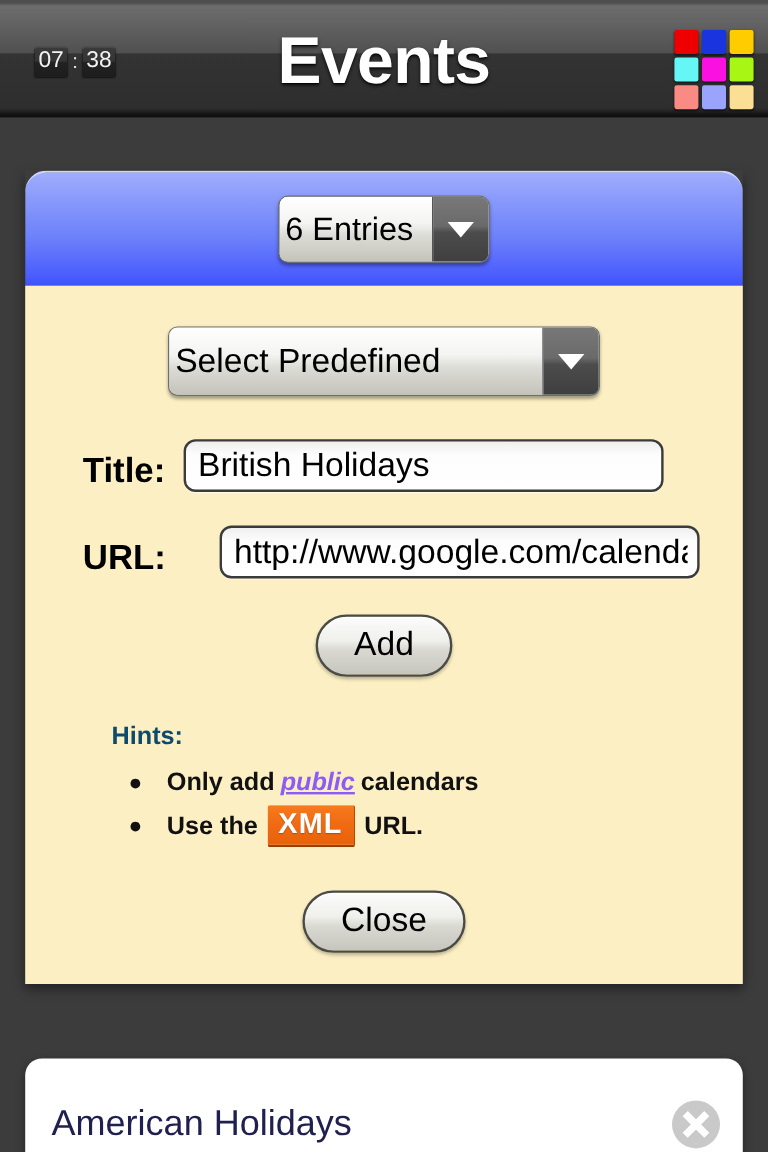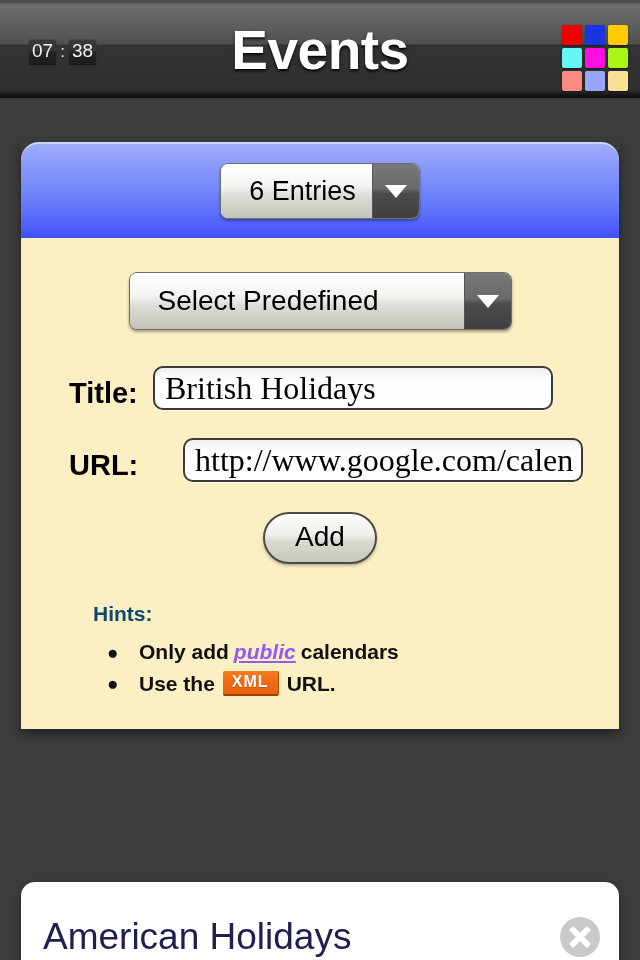--- a/index.html
+++ b/index.html
@@ -139,21 +139,21 @@
     height: 54px;
     border-radius: 8px;
     border: 1px solid #6e6e6e;
     overflow: hidden;
     box-shadow: 0 2px 3px rgba(0,0,0,0.35), inset 0 1px 0 rgba(255,255,255,0.9);
     background: #ddd;
   }
   .select .sel-label {
     display: flex;
     align-items: center;
-    padding: 0 16px 0 28px;
+    padding: 0 16px 0 5px;
     font-size: 27px;
     color: #000;
     background: linear-gradient(to bottom, #ffffff 0%, #f4f4f2 40%, #dcdcd6 60%, #c3c3bb 100%);
     white-space: nowrap;
   }
   .select .sel-arrow {
     width: 46px;
     display: flex;
     align-items: center;
     justify-content: center;
@@ -198,24 +198,24 @@
     flex: none;
   }
   .field-row.url-row .field-label { width: 84px; }
   .text-input {
     width: 400px;
     height: 44px;
     box-sizing: border-box;
     border: 2px solid #3b3b3b;
     border-radius: 10px;
     background: linear-gradient(to bottom, #efefef 0%, #fdfdfd 28%, #ffffff 100%);
-    font-size: 32px;
+    font-size: 28px;
     color: #000;
     padding: 0 8px 0 10px;
-    font-family: Liberation Serif, serif;
+    font-family: Liberation Sans, sans-serif;
     outline: none;
     overflow: hidden;
     white-space: nowrap;
     display: flex;
     align-items: center;
     box-shadow: 0 1px 0 rgba(255,255,255,0.6);
   }
 
   
   .btn-row {
@@ -266,21 +266,21 @@
     font-style: italic;
     font-weight: bold;
     text-decoration: underline;
     margin: 0 5px;
     cursor: pointer;
   }
   .xml-badge {
     display: inline-block;
     background: linear-gradient(to bottom, #f87a1e 0%, #ef6a12 50%, #e8620c 100%);
     color: #ffffff;
-    font-size: 16px;
+    font-size: 24px;
     font-weight: bold;
     letter-spacing: 1px;
     padding: 2px 9px 3px 9px;
     border-radius: 2px;
     margin: 0 8px;
     border-bottom: 2px solid #9a3f05;
     border-right: 1px solid #b04a06;
     text-shadow: 0 1px 1px rgba(0,0,0,0.25);
   }
 
@@ -301,21 +301,21 @@
     border-top-left-radius: 14px;
     border-top-right-radius: 14px;
     box-shadow: 0 3px 7px rgba(0,0,0,0.4);
     display: flex;
     align-items: center;
     box-sizing: border-box;
     padding: 0 18px 0 22px;
   }
   .list-item-title {
     flex: 1;
-    font-size: 37px;
+    font-size: 30px;
     color: #202050;
     font-family: "Liberation Sans", sans-serif;
   }
   .x-circle {
     width: 42px; height: 42px;
     position: relative;
     flex: none;
   }
   .x-circle svg { display: block; }
 </style>
@@ -396,20 +396,23 @@
             <span>calendars</span>
           </li>
           <li>
             <span class="bullet">●</span>
             <span>Use the</span>
             <span class="xml-badge">XML</span>
             <span>URL.</span>
           </li>
         </ul>
 
+        <div class="close-row">
+          <button class="pill-btn">Close</button>
+        </div>
 
       </div>
     </div>
 
     <div class="list-item">
       <div class="list-item-title">American Holidays</div>
       <div class="x-circle">
         <svg width="42" height="42" viewBox="0 0 42 42" aria-hidden="true">
           <circle cx="21" cy="21" r="20" fill="#c9c9c9"></circle>
           <path d="M12 12 L30 30 M30 12 L12 30" stroke="#ffffff" stroke-width="6" stroke-linecap="butt"></path>

